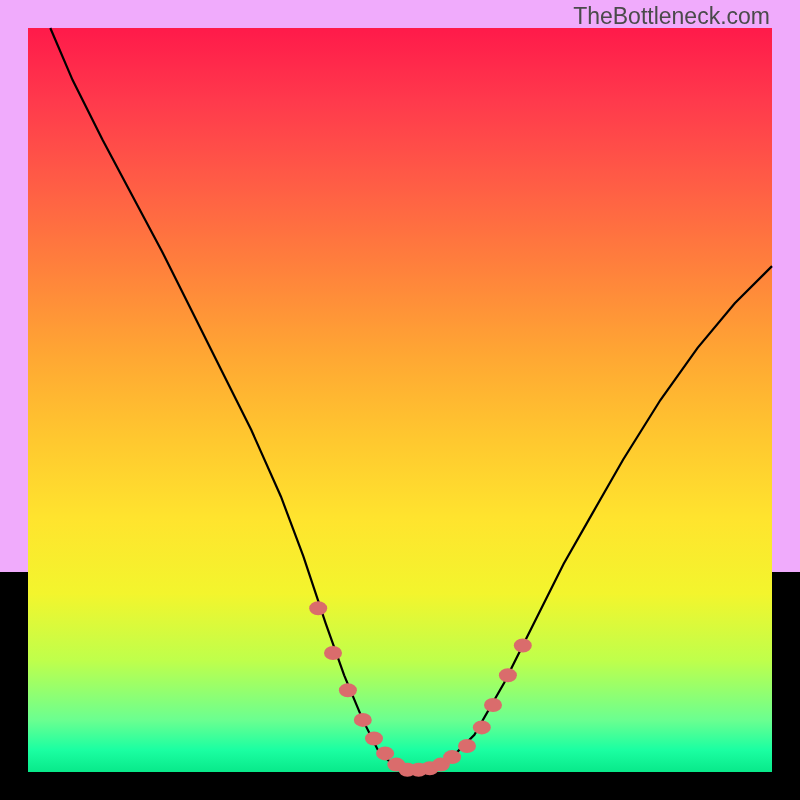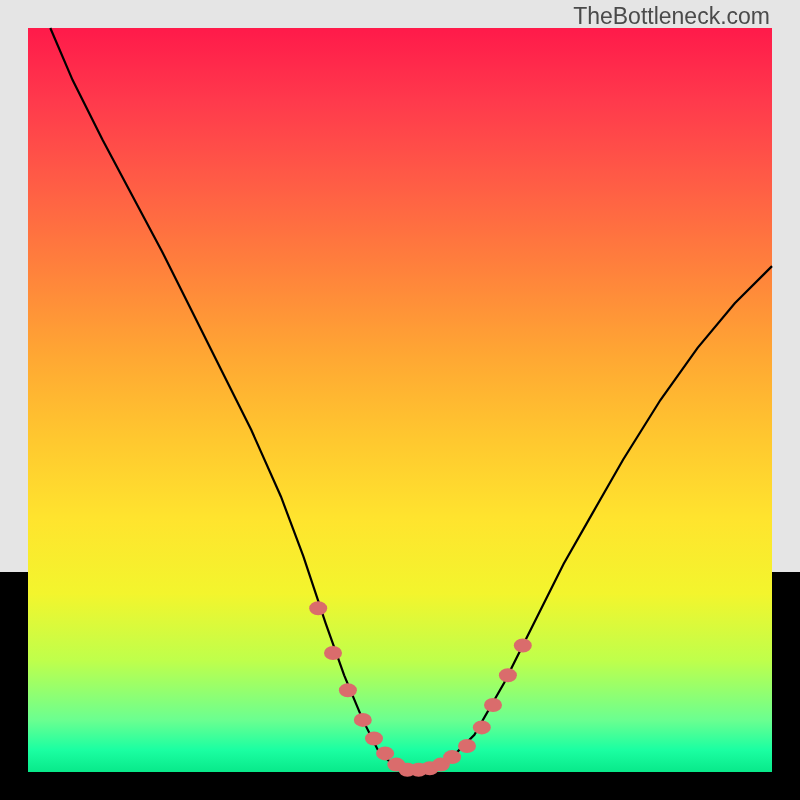--- a/index.html
+++ b/index.html
@@ -8,21 +8,21 @@
   width: 800px;
   height: 800px;
   background: #000;
   font-family: Arial, Helvetica, sans-serif;
   overflow: hidden;
 }
 .container {
   position: relative;
   width: 800px;
   height: 572px;
-  background: #e5e5e5;
+  background: #f0abfc;
 }
 .plot-area {
   position: absolute;
   top: 28px;
   left: 28px;
   width: 744px;
   height: 744px;
   background: linear-gradient(
     to bottom,
     #ff1a4a 0%,

